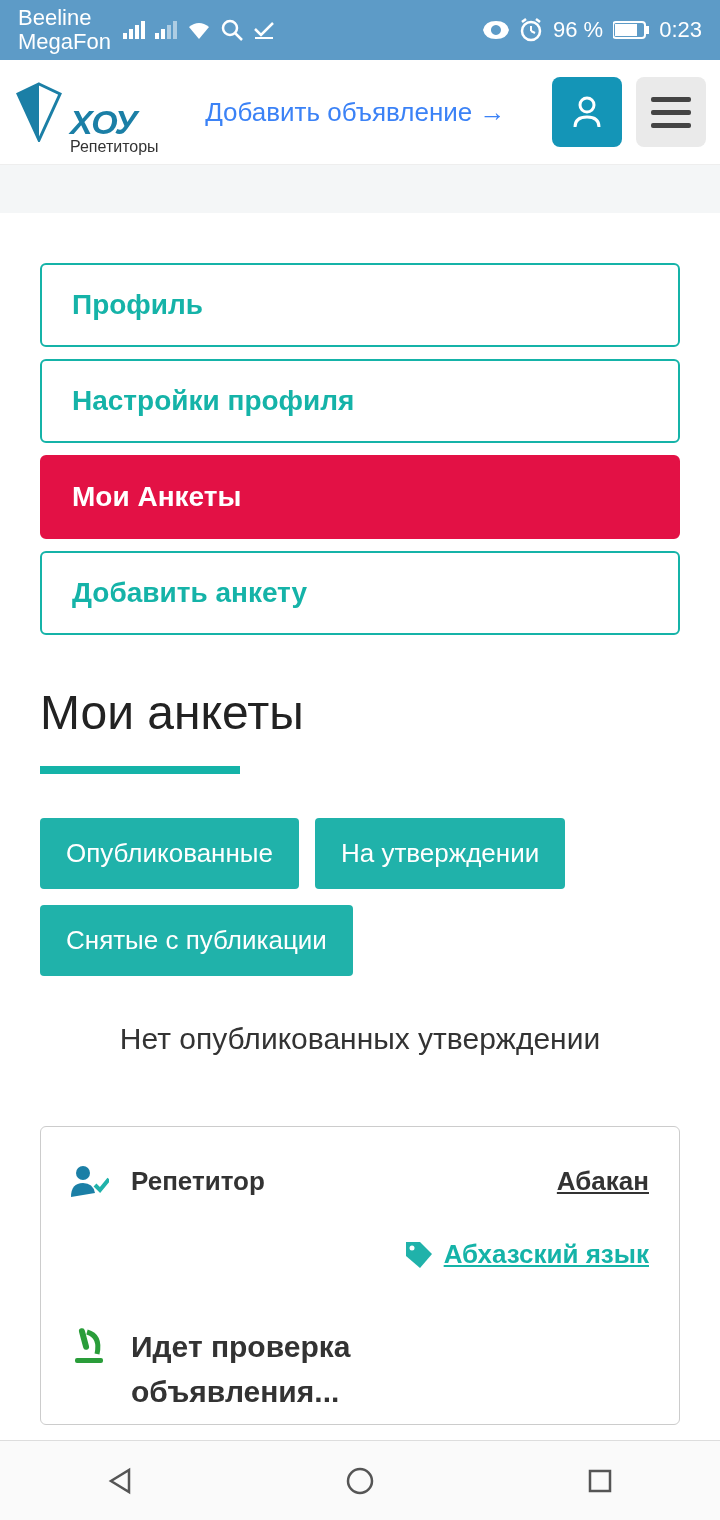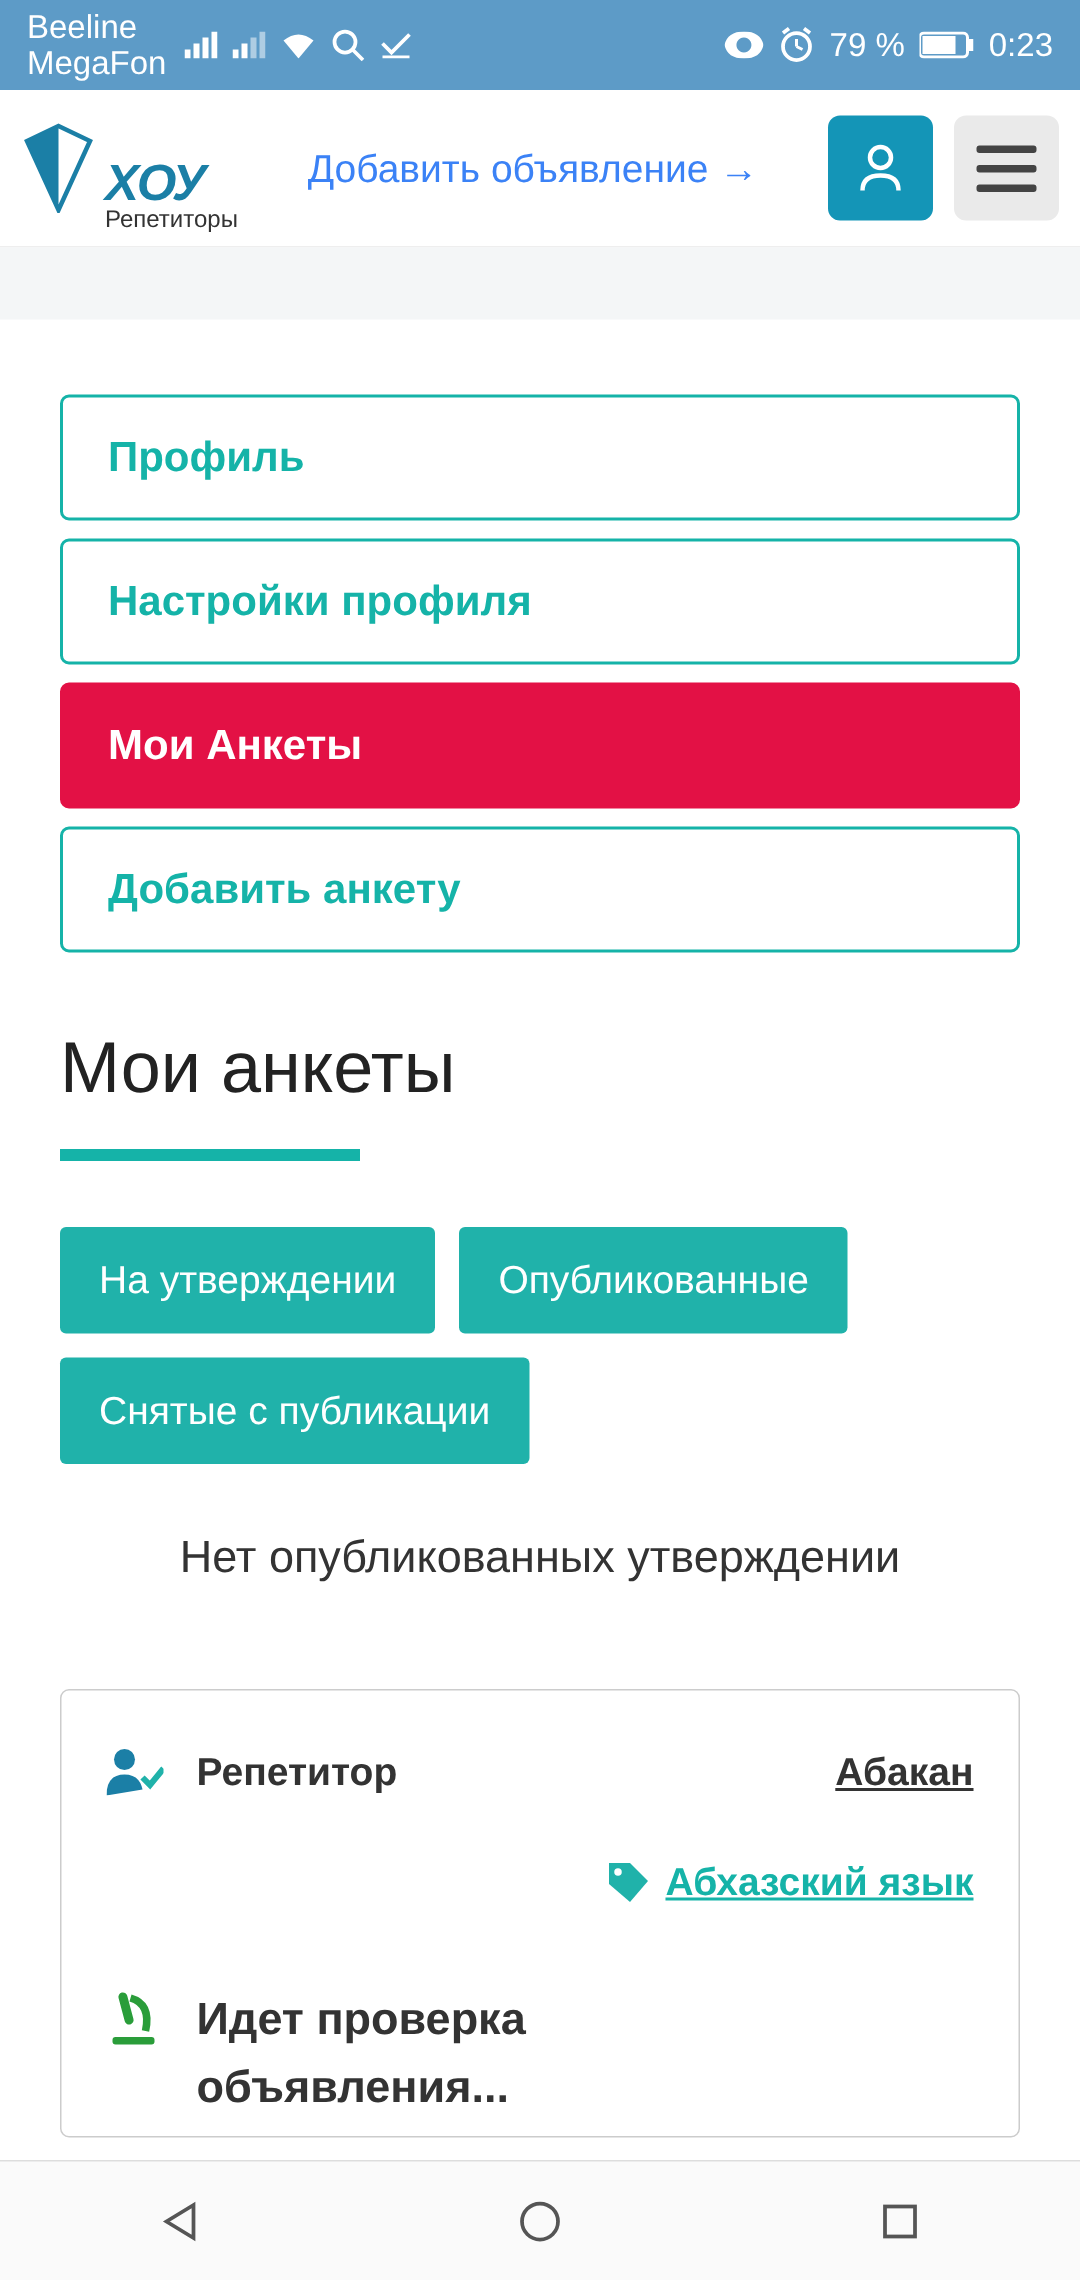--- a/index.html
+++ b/index.html
@@ -96,21 +96,21 @@
     <svg width="26" height="18" viewBox="0 0 26 18">
         <path d="M13 0 Q2 0 0 9 Q2 18 13 18 Q24 18 26 9 Q24 0 13 0 Z M13 4 A5 5 0 1 1 12.9 4" fill="#fff"></path>
       </svg>
     <svg width="24" height="24" viewBox="0 0 24 24">
         <circle cx="12" cy="13" r="9" stroke="#fff" stroke-width="2.5" fill="none"></circle>
         <line x1="12" y1="8" x2="12" y2="13" stroke="#fff" stroke-width="2"></line>
         <line x1="12" y1="13" x2="16" y2="15" stroke="#fff" stroke-width="2"></line>
         <line x1="3" y1="4" x2="7" y2="1" stroke="#fff" stroke-width="2.5"></line>
         <line x1="21" y1="4" x2="17" y2="1" stroke="#fff" stroke-width="2.5"></line>
       </svg>
-    <span>79 %</span>
+    <span>96 %</span>
     <svg width="36" height="18" viewBox="0 0 36 18">
         <rect x="0" y="1" width="32" height="16" rx="3" stroke="#fff" stroke-width="2" fill="none"></rect>
         <rect x="2" y="3" width="22" height="12" fill="#fff"></rect>
         <rect x="33" y="5" width="3" height="8" fill="#fff"></rect>
       </svg>
     <span>0:23</span>
   </div>
 </div>
 
 <div class="app-header">
@@ -144,22 +144,22 @@
 
   <div class="nav-btn">Профиль</div>
   <div class="nav-btn">Настройки профиля</div>
   <div class="nav-btn active">Мои Анкеты</div>
   <div class="nav-btn">Добавить анкету</div>
 
   <h1 class="page-title">Мои анкеты</h1>
   <div class="title-underline"></div>
 
   <div class="filter-row">
+    <button class="filter-btn">Опубликованные</button>
     <button class="filter-btn">На утверждении</button>
-    <button class="filter-btn">Опубликованные</button>
     <button class="filter-btn">Снятые с публикации</button>
   </div>
 
   <div class="empty-msg">Нет опубликованных утверждении</div>
 
   <div class="card">
     <div class="card-top">
       <div class="card-top-left">
         <svg width="38" height="32" viewBox="0 0 38 32">
             <circle cx="12" cy="8" r="7" fill="#1b7fa6"></circle>

